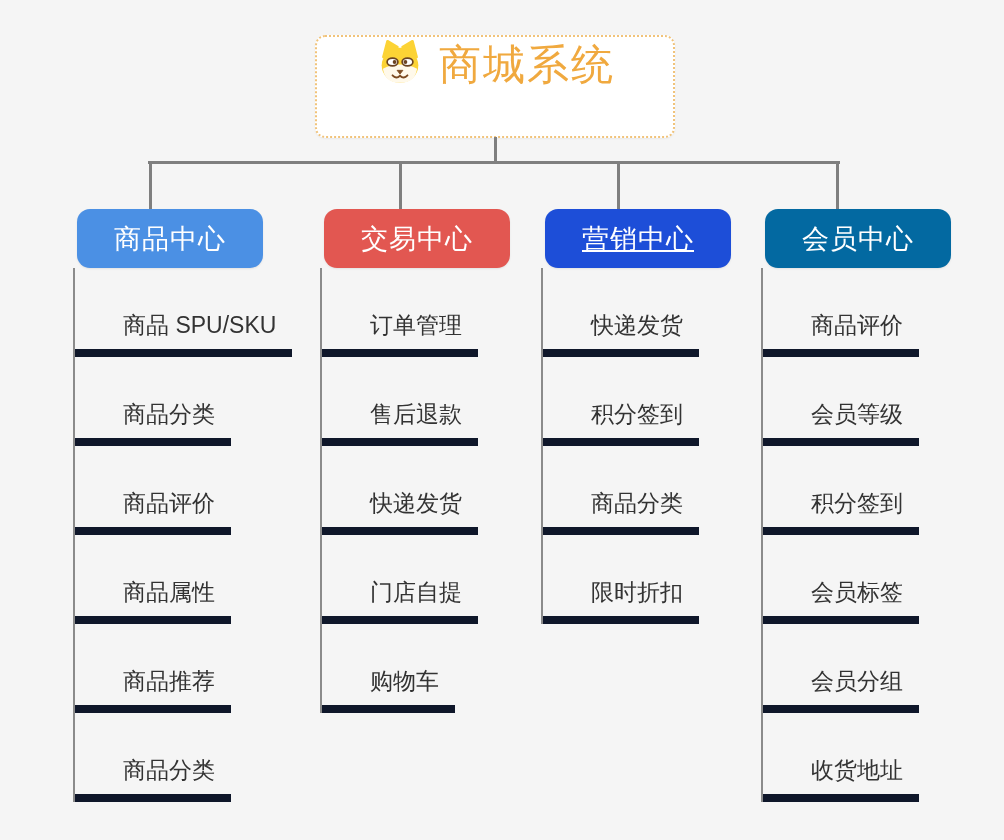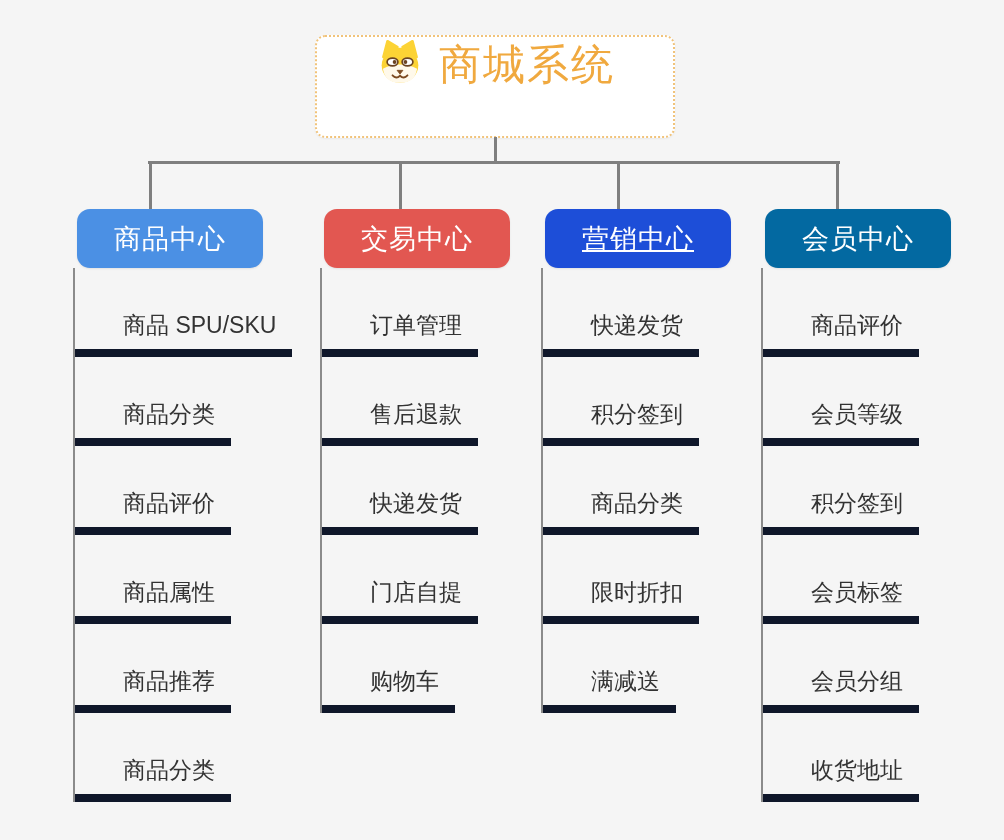--- a/index.html
+++ b/index.html
@@ -145,23 +145,20 @@
       </div>
       <div class="item-row">
         <span class="item-label">积分签到</span>
       </div>
       <div class="item-row">
         <span class="item-label">商品分类</span>
       </div>
       <div class="item-row">
         <span class="item-label">限时折扣</span>
       </div>
-      <div class="item-row">
-        <span class="item-label">满减送</span>
-      </div>
     </div>
 </div>
 
 <div class="branch branch-3">
   <div class="branch-header" style="background: #0369a1;">会员中心</div>
   <div class="branch-items">
       <div class="item-row">
         <span class="item-label">商品评价</span>
       </div>
       <div class="item-row">

